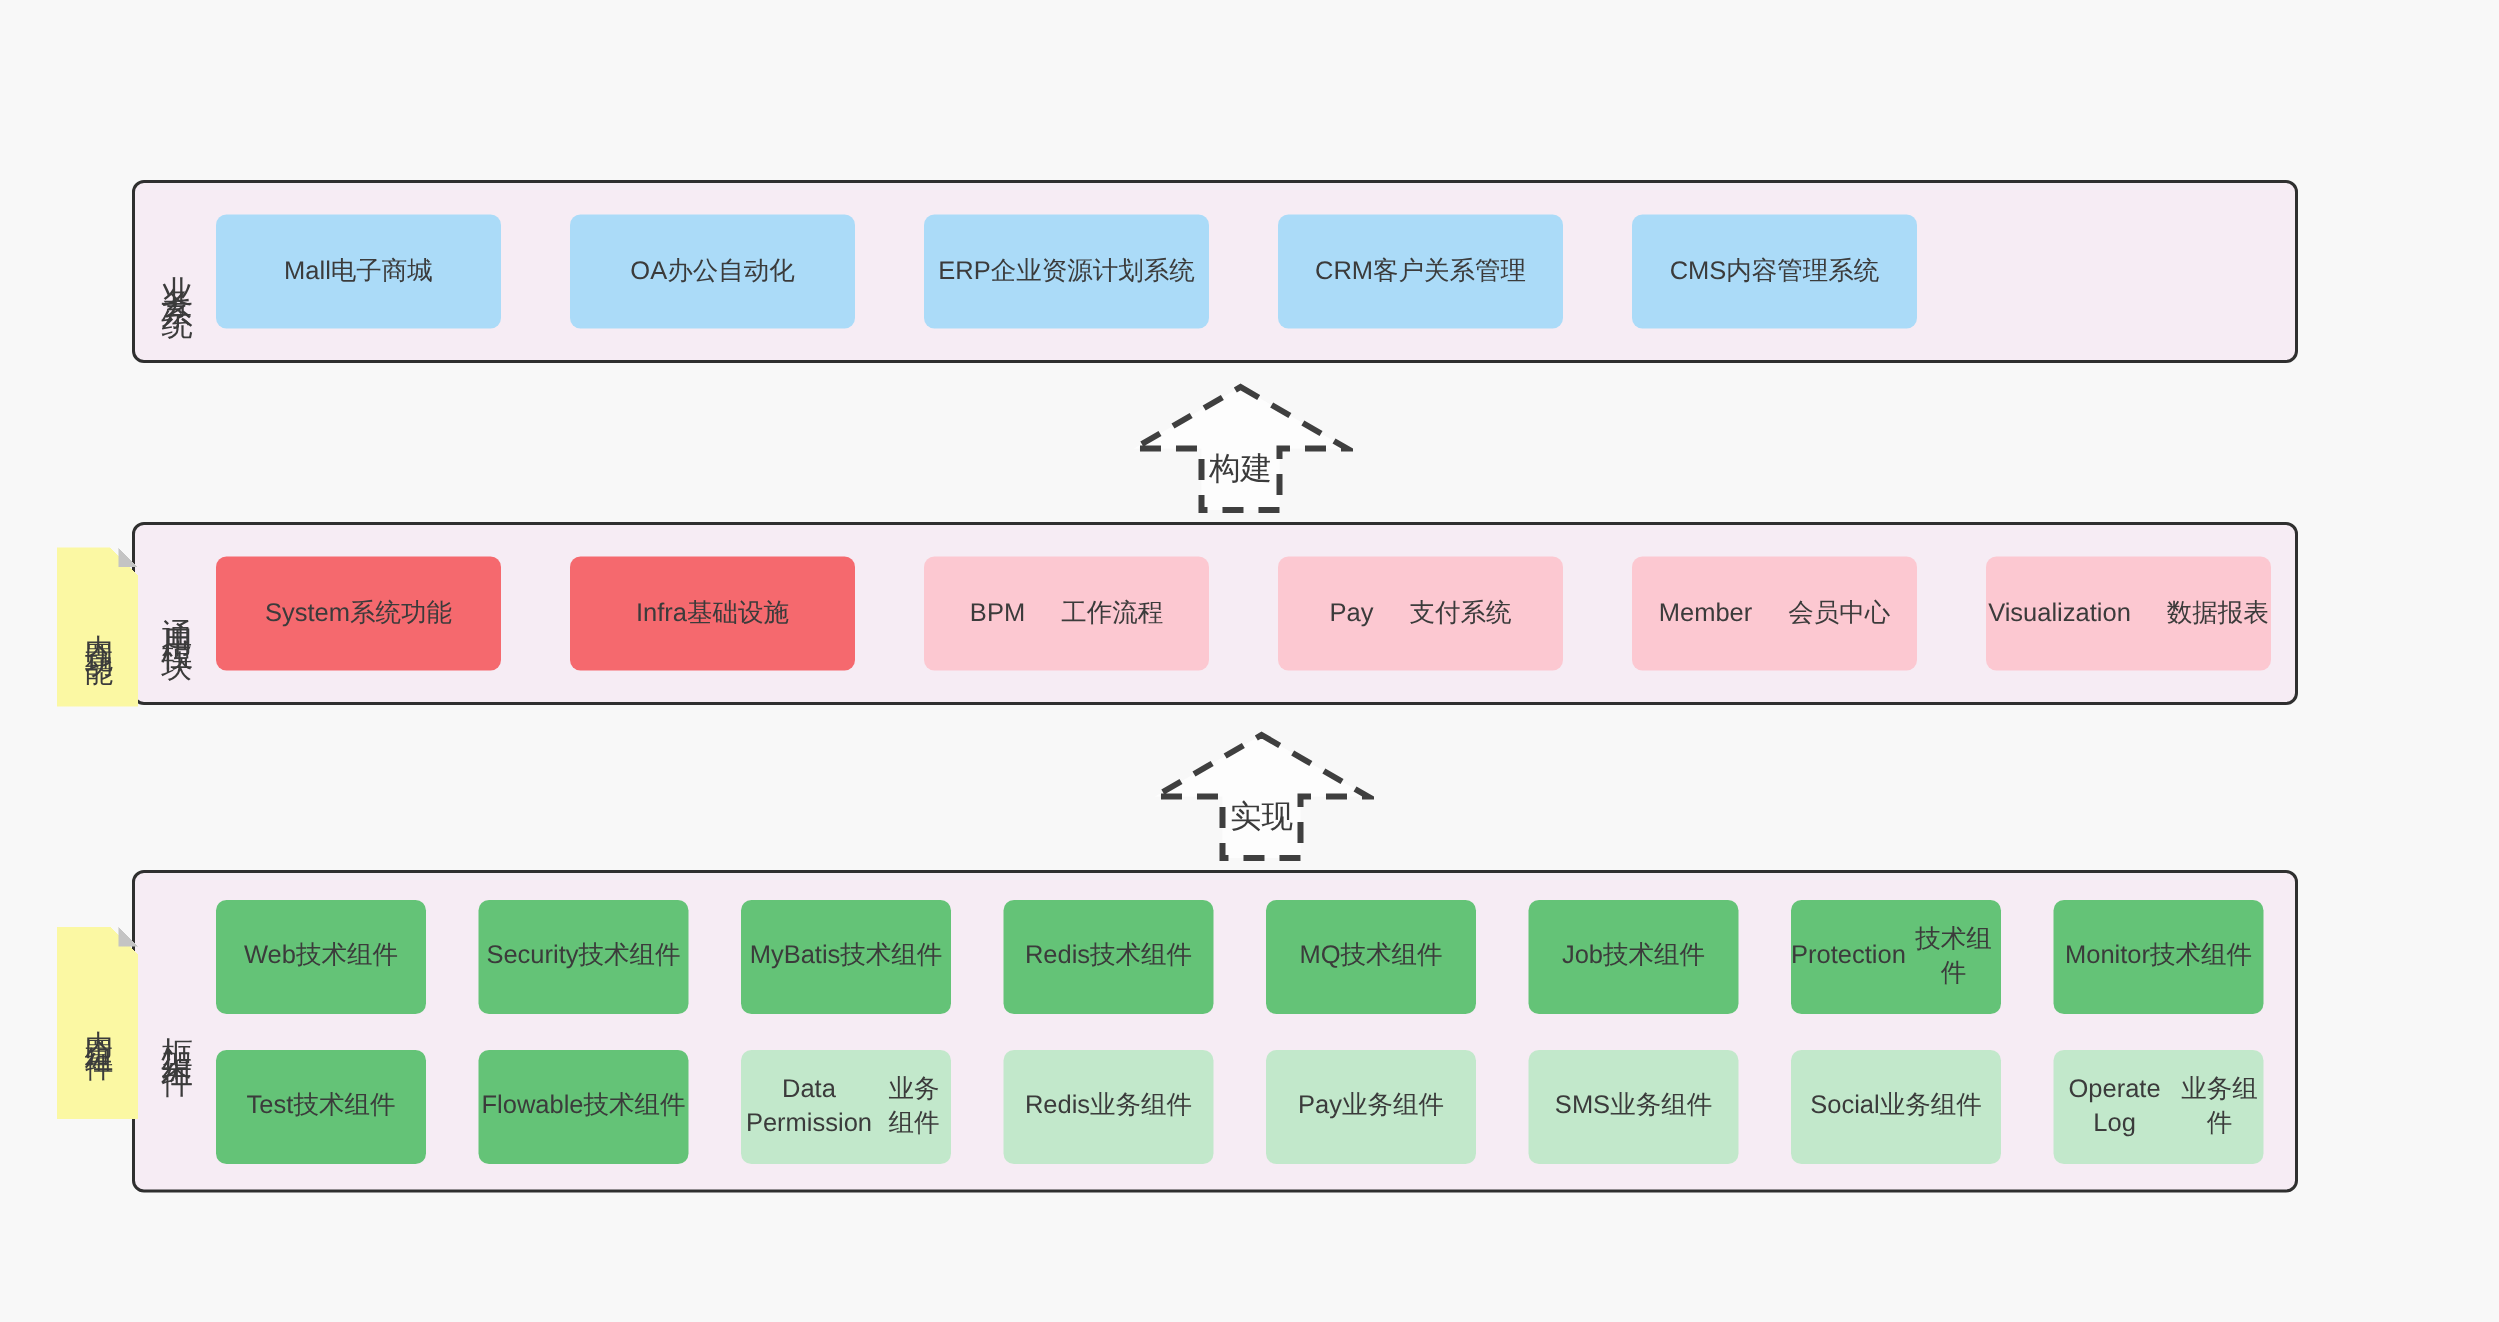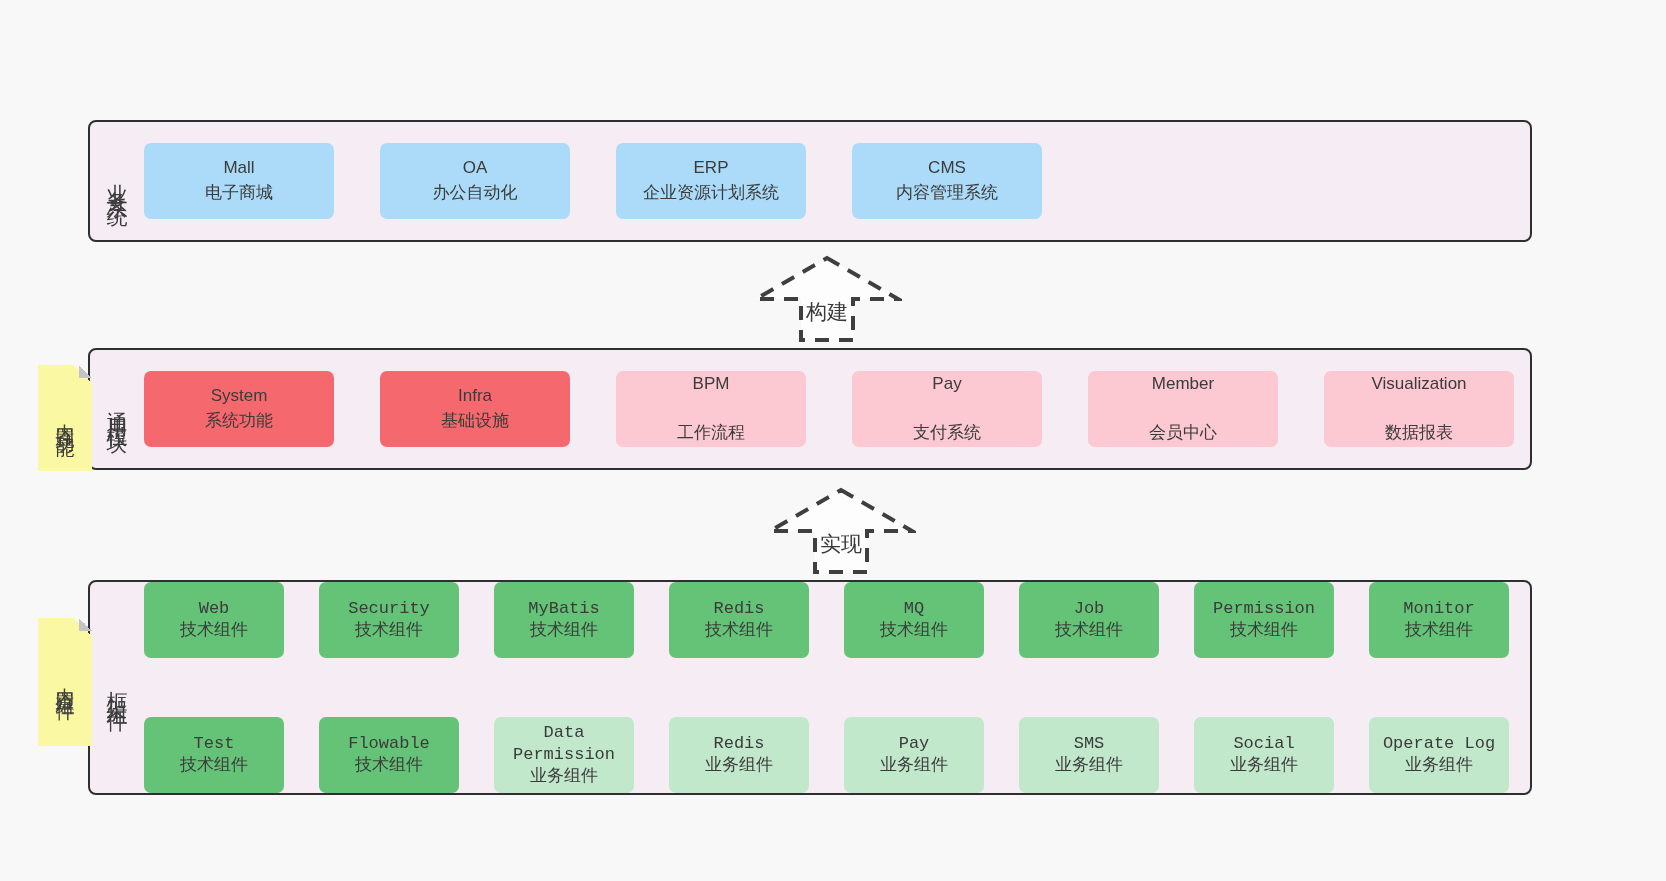--- a/index.html
+++ b/index.html
@@ -24,26 +24,26 @@
   .band2 { top:348px; height:122px; }
   .band3 { top:580px; height:215px; }
 
   .v-label { flex:0 0 54px; display:flex; align-items:center; justify-content:center; }
   .v-label span {
     writing-mode:vertical-rl; text-orientation:upright;
     font-size:21px; letter-spacing:7px; color:var(--text,#3b3b3b);
   }
 
   .boxes { flex:1; display:flex; align-items:center; gap:46px; padding-right:14px; }
-  .rows  { flex:1; display:flex; flex-direction:column; justify-content:space-between; gap:24px;font-family:Liberation Mono, monospace; }
+  .rows  { flex:1; display:flex; flex-direction:column; justify-content:center; gap:24px; }
   .band3 .boxes { flex:none; gap:35px; padding:0; }
 
   .box {
     width:190px; height:76px; border-radius:7px;
-    display:flex; flex-direction:column; justify-content:center; align-items:center;
+    display:flex; flex-direction:row; justify-content:center; align-items:center;
     text-align:center; font-size:17px; line-height:1.45;
   }
   .band3 .box { width:140px; line-height:1.3; }
   .box-title, .box-sub { white-space:pre-wrap; }
 
   .c-blue        { background:var(--blue, #abdbf8); }
   .c-red         { background:var(--red, #f5696e);text-align:right; }
   .c-pink        { background:var(--pink, #fcc8d1);gap:24px; }
   .c-green       { background:var(--green_dark, #64c377); }
   .c-green-light { background:var(--green_light, #c2e8cb); }
@@ -91,20 +91,24 @@
       </div>
       <div class="box c-blue">
         <div class="box-title">OA</div>
         <div class="box-sub">办公自动化</div>
       </div>
       <div class="box c-blue">
         <div class="box-title">ERP</div>
         <div class="box-sub">企业资源计划系统</div>
       </div>
       <div class="box c-blue">
+        <div class="box-title">CRM</div>
+        <div class="box-sub">客户关系管理</div>
+      </div>
+      <div class="box c-blue">
         <div class="box-title">CMS</div>
         <div class="box-sub">内容管理系统</div>
       </div>
     </div>
   </section>
 
   <div class="arrow arrow1">
     <svg viewBox="0 0 150 90">
       <polygon points="75,4 146,45 101,45 101,86 49,86 49,45 4,45" fill="#fdfdfd" stroke="#3f3f3f" stroke-width="4" stroke-dasharray="14 10"></polygon>
     </svg>
@@ -182,21 +186,21 @@
         </div>
         <div class="box c-green">
           <div class="box-title">MQ</div>
           <div class="box-sub">技术组件</div>
         </div>
         <div class="box c-green">
           <div class="box-title">Job</div>
           <div class="box-sub">技术组件</div>
         </div>
         <div class="box c-green">
-          <div class="box-title">Permission</div>
+          <div class="box-title">Protection</div>
           <div class="box-sub">技术组件</div>
         </div>
         <div class="box c-green">
           <div class="box-title">Monitor</div>
           <div class="box-sub">技术组件</div>
         </div>
       </div>
       <div class="boxes">
         <div class="box c-green">
           <div class="box-title">Test</div>

